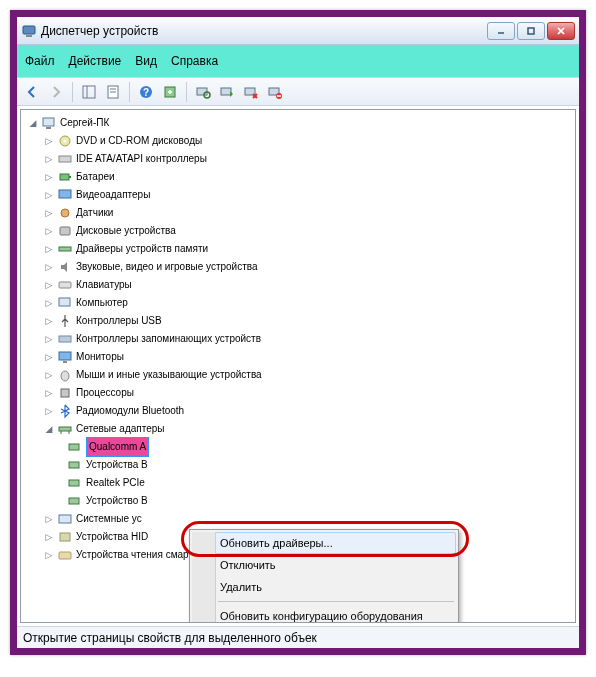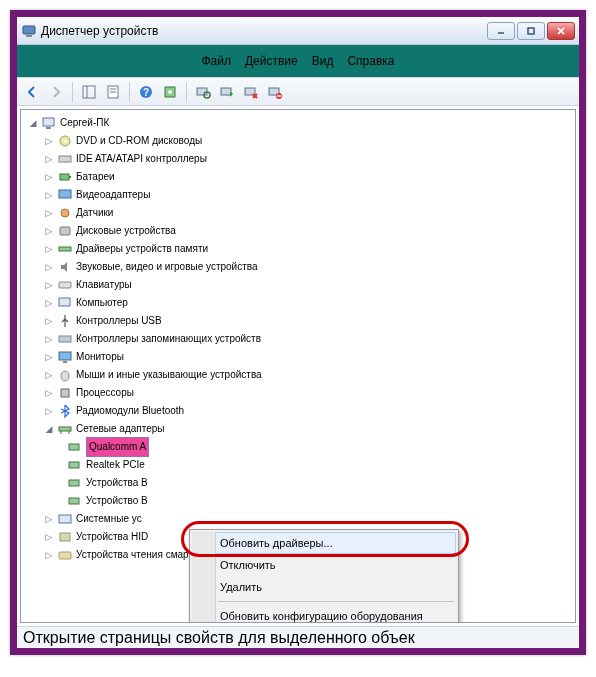--- a/index.html
+++ b/index.html
@@ -4,38 +4,38 @@
 <style>
   * { box-sizing: border-box; }
   body { margin:0; padding:10px; background:#fff; font-family:"Segoe UI",Tahoma,sans-serif; font-size:12px; color:#000;}
   .window { width:576px; height:645px; border:7px solid #701a75; background:#fff; display:flex; flex-direction:column; box-shadow:0 0 3px rgba(0,0,0,0.3);}
   .titlebar { height:28px; background:linear-gradient(#fdfdfe,#e9eff7,#d5e3f3); display:flex; align-items:center; padding:0 4px; border-bottom:1px solid #b8c7db;}
   .titlebar .ticon{width:16px;height:16px;margin-right:4px;display:inline-flex;}
   .titlebar .title{flex:1;font-size:12px;}
   .winbtns{display:flex;gap:2px;}
   .winbtn{width:28px;height:18px;border:1px solid #8ba3c0;border-radius:3px;background:linear-gradient(#f5f9fd,#d8e5f2);display:flex;align-items:center;justify-content:center;font-size:10px;color:#3b5472;}
   .winbtn.close{background:linear-gradient(#f3acac,#e06e6e,#c93a3a);border-color:#a33;color:#fff;font-weight:bold;}
-  .menubar{height:20px;display:flex;align-items:center;gap:14px;padding:16px 8px;background:#0f766e;border-bottom:1px solid #d0d7e2;font-size:12px;justify-content:center;}
+  .menubar{height:20px;display:flex;align-items:center;gap:14px;padding:16px 8px;background:#5eead4;border-bottom:1px solid #d0d7e2;font-size:12px;}
   .menubar span{cursor:default;}
   .toolbar{height:28px;display:flex;align-items:center;gap:2px;padding:2px 4px;background:linear-gradient(#f8fafc,#e9eef6);border-bottom:1px solid #cbd4e0;}
   .tbtn{width:22px;height:22px;border:1px solid transparent;display:flex;align-items:center;justify-content:center;border-radius:2px;}
   .tbtn svg{width:16px;height:16px;}
   .tsep{width:1px;height:20px;background:#c5cdd9;margin:0 3px;}
   .content{flex:1;overflow:hidden;padding:3px;background:#fff;display:flex;position:relative;}
   .treewrap{flex:1;border:1px solid #919baa;background:#fff;overflow:hidden;position:relative;}
   .tree{padding:4px 0;white-space:nowrap;}
   .node{display:flex;align-items:center;height:18px;line-height:18px;}
   .expander{width:16px;height:16px;display:flex;align-items:center;justify-content:center;color:#6b7785;font-size:9px;cursor:default;}
   .nicon{width:16px;height:16px;margin-right:3px;display:inline-flex;align-items:center;justify-content:center;}
   .nodelbl{font-size:10px;}
   .node.l1{padding-left:4px;}
   .node.l2{padding-left:20px;}
   .node.l3{padding-left:46px;}
   .node.selected .nodelbl{background:#ec4899;border:1px dotted #3399ff;padding:0 2px;}
-  .statusbar{height:22px;border-top:1px solid #cbd4e0;background:#f2f5fa;display:flex;align-items:center;padding:0 6px;font-size:16px;}
+  .statusbar{height:22px;border-top:1px solid #cbd4e0;background:#f2f5fa;display:flex;align-items:center;padding:0 6px;font-size:12px;}
   .ctxmenu{position:absolute;left:168px;top:419px;width:270px;background:#f1f1f1;border:1px solid #9a9a9a;box-shadow:2px 2px 4px rgba(0,0,0,0.3);padding:2px;z-index:10;}
   .ctxitem{height:22px;display:flex;align-items:center;padding:0 20px 0 28px;font-size:11px;}
   .ctxitem.hl{background:#e8f0fb;border:1px solid #aecff7;border-radius:2px;padding-left:27px;}
   .ctxsep{height:1px;background:#c5c5c5;margin:3px 2px 3px 26px;}
   .ctxgutter{position:absolute;left:2px;top:2px;bottom:2px;width:24px;background:#e8e8e8;border-right:1px solid #d0d0d0;}
   .highlight-ring{position:absolute;left:160px;top:411px;width:288px;height:36px;border:3px solid #d10000;border-radius:18px;z-index:20;pointer-events:none;}
 </style>
 </head>
 <body>
 
@@ -324,29 +324,29 @@
               </svg>
             </span>
             <span class="nodelbl">Qualcomm A</span>
           </div>
         <div class="node l3">
             <span class="nicon">
               <svg viewBox="0 0 16 16">
                 <rect x="2" y="5" width="10" height="6" fill="#9fc79f" stroke="#3a7a3a"></rect>
               </svg>
             </span>
+            <span class="nodelbl">Устройства B</span>
+          </div>
+        <div class="node l3">
+            <span class="nicon">
+              <svg viewBox="0 0 16 16">
+                <rect x="2" y="5" width="10" height="6" fill="#9fc79f" stroke="#3a7a3a"></rect>
+              </svg>
+            </span>
             <span class="nodelbl">Realtek PCIe</span>
-          </div>
-        <div class="node l3">
-            <span class="nicon">
-              <svg viewBox="0 0 16 16">
-                <rect x="2" y="5" width="10" height="6" fill="#9fc79f" stroke="#3a7a3a"></rect>
-              </svg>
-            </span>
-            <span class="nodelbl">Устройства B</span>
           </div>
         <div class="node l3">
             <span class="nicon">
               <svg viewBox="0 0 16 16">
                 <rect x="2" y="5" width="10" height="6" fill="#9fc79f" stroke="#3a7a3a"></rect>
               </svg>
             </span>
             <span class="nodelbl">Устройство B</span>
           </div>
 

